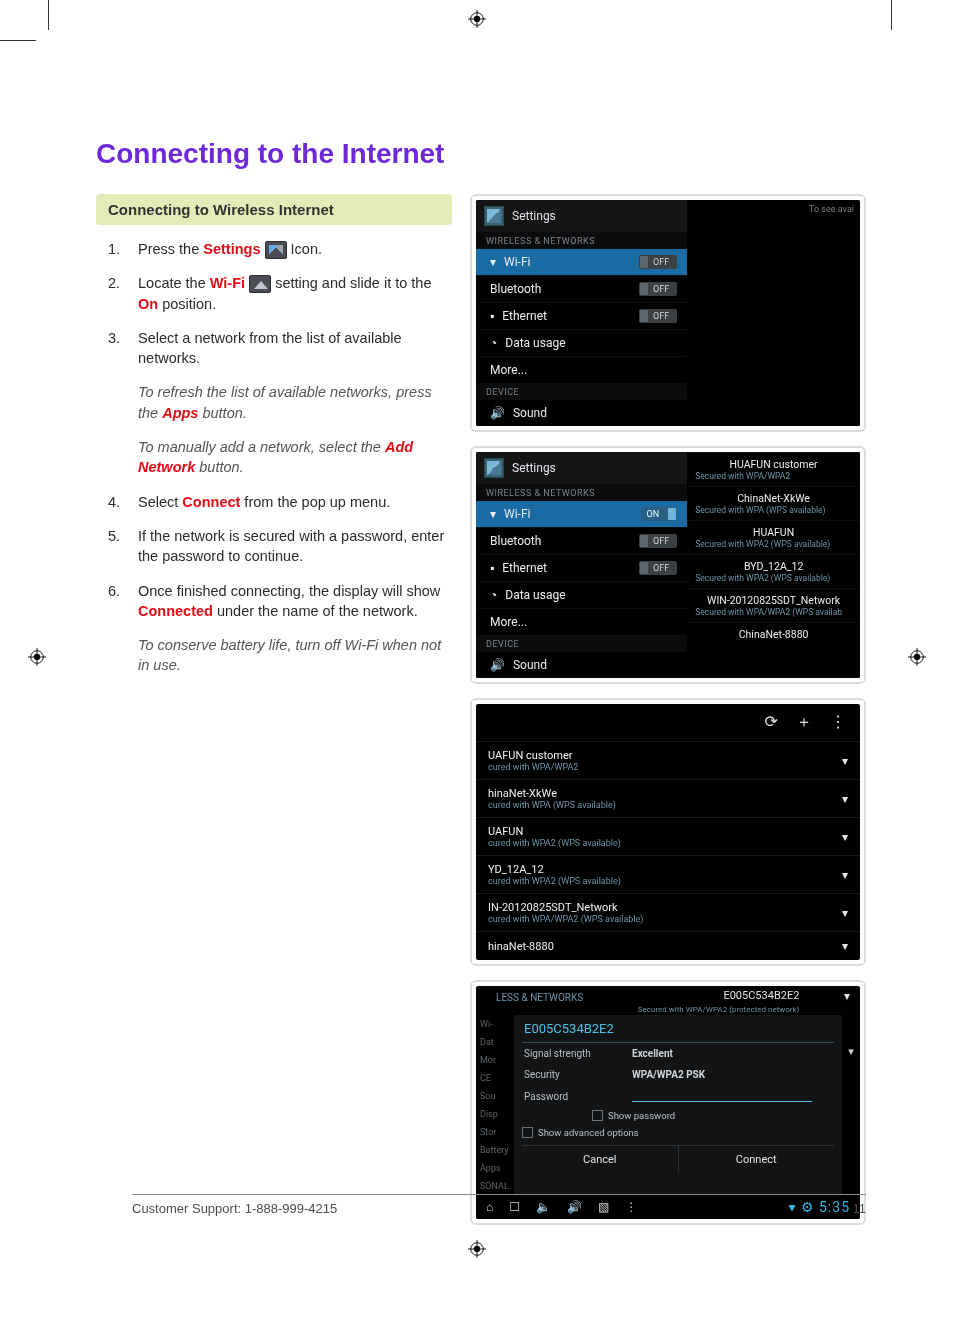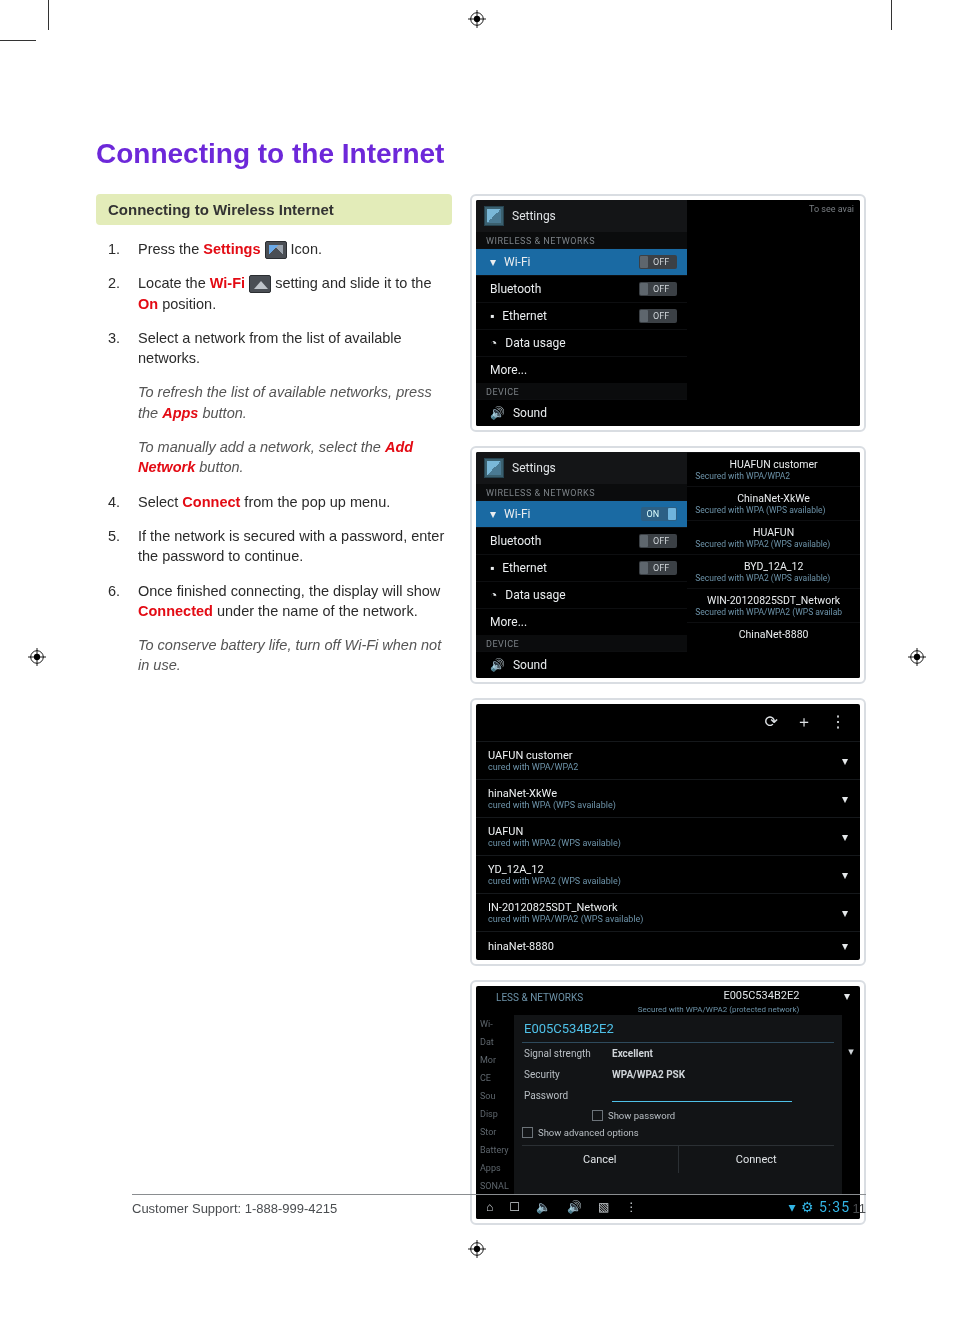--- a/index.html
+++ b/index.html
@@ -139,21 +139,21 @@
   .wifi-list .wtext .ws { color:#6d93a9; font-size:9px; }
   .wifi-sig { font-size:12px; color:#e5e8ea; }
 
   .shot4 .android { min-height:220px; }
   .dialog-head { color:#6d93a9; font-size:10px; padding:3px 10px 1px; }
   .sidecol { width:38px; background:#000; color:#5e666d; font-size:9px; }
   .sidecol div{ padding:4px 4px; }
   .shot4 .layout{ display:flex; }
   .dialog { flex:1; background:#121416; padding:0 8px 6px; }
   .dlg-title { color:#4fc1e8; font-size:13px; padding:6px 2px; border-bottom:1px solid #2e4a5c; }
-  .dlg-row { font-size:10px; color:#cfd4d8; padding:5px 2px; display:flex; gap:4px; align-items:flex-start;}
+  .dlg-row { font-size:10px; color:#cfd4d8; padding:5px 2px; display:flex; gap:24px; align-items:flex-end;}
   .dlg-row .lab{ width:84px; color:#b9bfc4;}
   .dlg-row input[type=text]{ background:transparent; border:none; border-bottom:1px solid #4fc1e8; color:#fff; width:180px; font-size:10px; outline:none;}
   .dlg-chk { font-size:9.5px; color:#b9bfc4; padding:3px 2px 3px 16px; position:relative;}
   .dlg-chk::before{content:""; position:absolute; left:0; top:3px; width:9px; height:9px; border:1px solid #6c7379;}
   .dlg-buttons { display:flex; border-top:1px solid #2b3034; margin-top:4px;}
   .dlg-buttons div{ flex:1; text-align:center; padding:7px 0; font-size:11px; color:#dfe3e6;}
   .dlg-buttons div:first-child{ border-right:1px solid #2b3034;}
   .navbar { display:flex; justify-content:space-between; align-items:center; padding:4px 10px; background:#000; color:#cfd4d8; font-size:12px;}
   .navbar .navl { display:flex; gap:16px; }
   .navbar .navr { color:#33b5e5; font-size:14px; letter-spacing:1px;}

